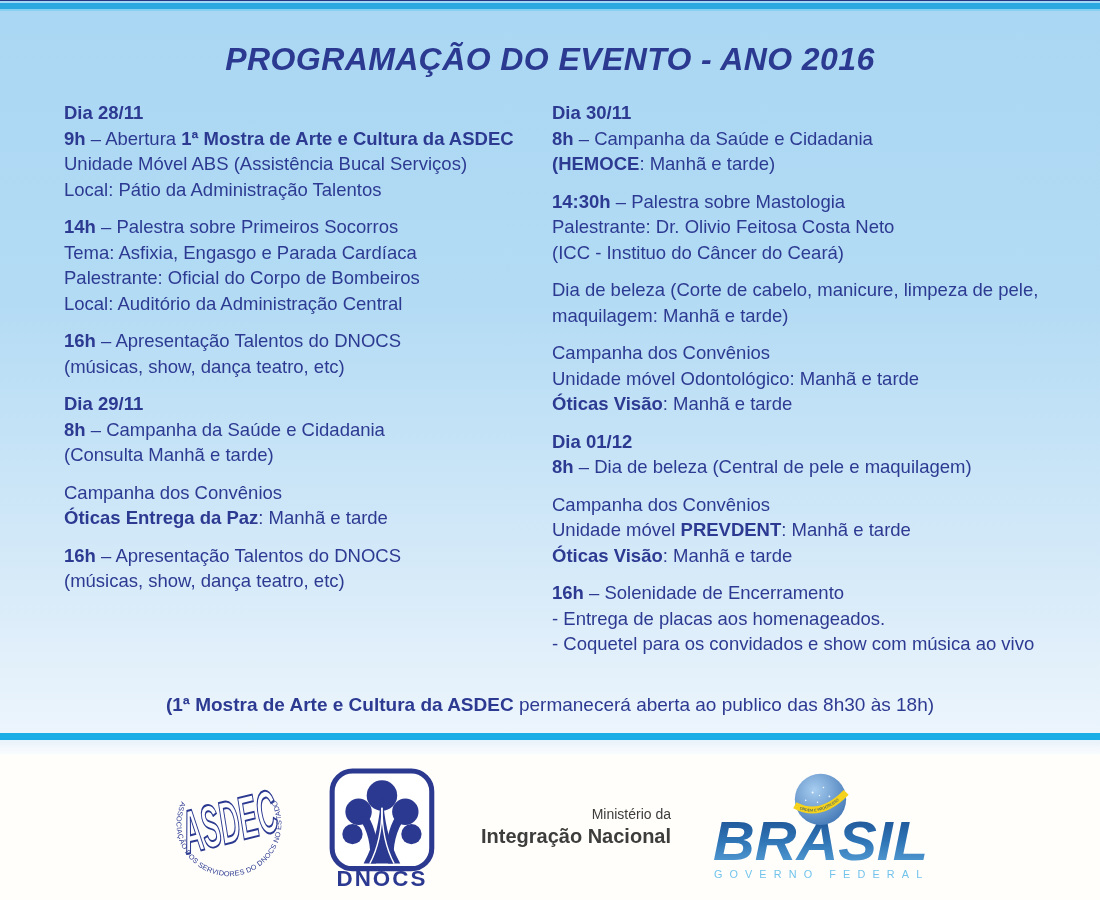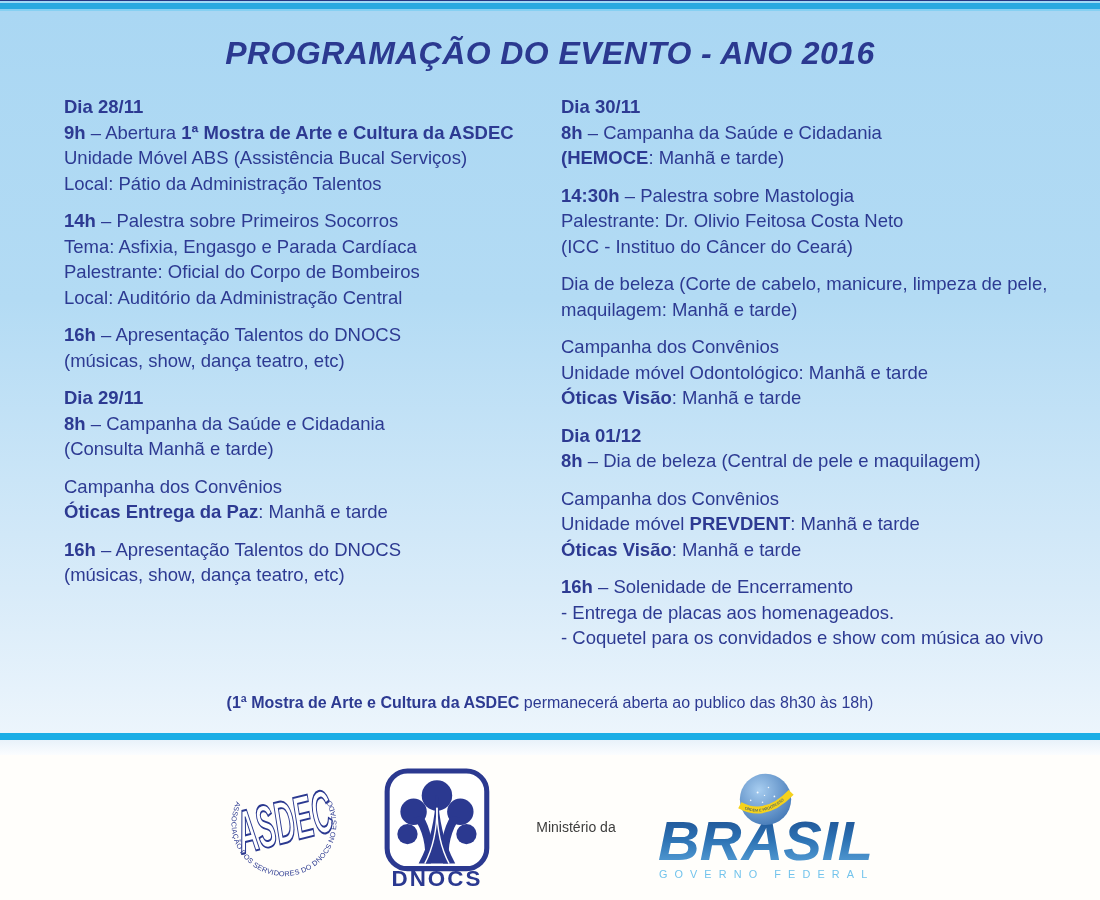--- a/index.html
+++ b/index.html
@@ -15,34 +15,34 @@
       #a0d9f5 1.5px, #a0d9f5 3.5px,
       #29a9e0 3.5px, #29a9e0 9.5px,
       #86d0f2 9.5px, #86d0f2 11px);
   }
   
   .content{
     position:absolute;top:11px;left:0;right:0;height:722px;
     background:linear-gradient(180deg,#aad7f3 0%,#b3dbf4 40%,#d8ebf9 80%,#ecf5fc 100%);
   }
   .title{
-    margin:8px;padding-top:16px;text-align:center;
+    margin:14px;padding-top:16px;text-align:center;
     font-size:32px;font-weight:bold;font-style:italic;letter-spacing:.4px;
     color:#2b3990;
   }
-  .columns{display:flex;gap:29px;margin-top:22px;padding:0 58px 0 64px;}
+  .columns{display:flex;gap:20px;margin-top:22px;padding:0 58px 0 64px;}
   .col{color:#2d3a92;font-size:18.5px;}
   .col-left{width:468px;flex:none;}
   .col-right{flex:1;min-width:0;}
   .para{margin:0 0 12px 0;}
   .line{white-space:nowrap;line-height:25.5px;}
   .b{font-weight:bold;}
   .note{
     position:absolute;top:694px;left:0;right:0;text-align:center;
-    font-size:16px;color:#2d3a92;white-space:nowrap;
+    font-size:19px;color:#2d3a92;white-space:nowrap;
   }
   
   .divider{position:absolute;top:733px;left:0;right:0;height:7px;background:#1baee6;}
   .fade-strip{position:absolute;top:740px;left:0;right:0;height:15px;
     background:linear-gradient(180deg,#e8f2fa,#fbfdff);}
   .footer{
     position:absolute;top:755px;left:0;right:0;bottom:0;background:#fffefb;
     display:flex;align-items:center;justify-content:center;gap:28px;
   }
   .ministry{ text-align:right;color:#3d3d3c;line-height:1.25;padding:0 6px;}
@@ -163,20 +163,21 @@
       </g>
       <g stroke="#ffffff" stroke-width="1.4" fill="none">
         <path d="M 58 40 C 58 64 53 82 46 95"></path>
         <path d="M 58 40 C 58 64 63 82 70 95"></path>
       </g>
       <text x="58" y="117" text-anchor="middle" font-size="22" font-weight="bold" fill="#2b3990" letter-spacing="2">DNOCS</text>
     </svg>
 
     <div class="ministry">
       <div class="l1">Ministério da</div>
+      <div class="l2">Integração Nacional</div>
     </div>
 
     <svg width="232" height="112" viewBox="0 0 235 112">
       <defs>
         <linearGradient id="brasilGrad" x1="0" y1="0" x2="0" y2="1">
           <stop offset="0" stop-color="#1a4a8c"></stop>
           <stop offset="0.5" stop-color="#2e74b5"></stop>
           <stop offset="1" stop-color="#5fa8dd"></stop>
         </linearGradient>
         <radialGradient id="globeGrad" cx="0.38" cy="0.32" r="0.8">

